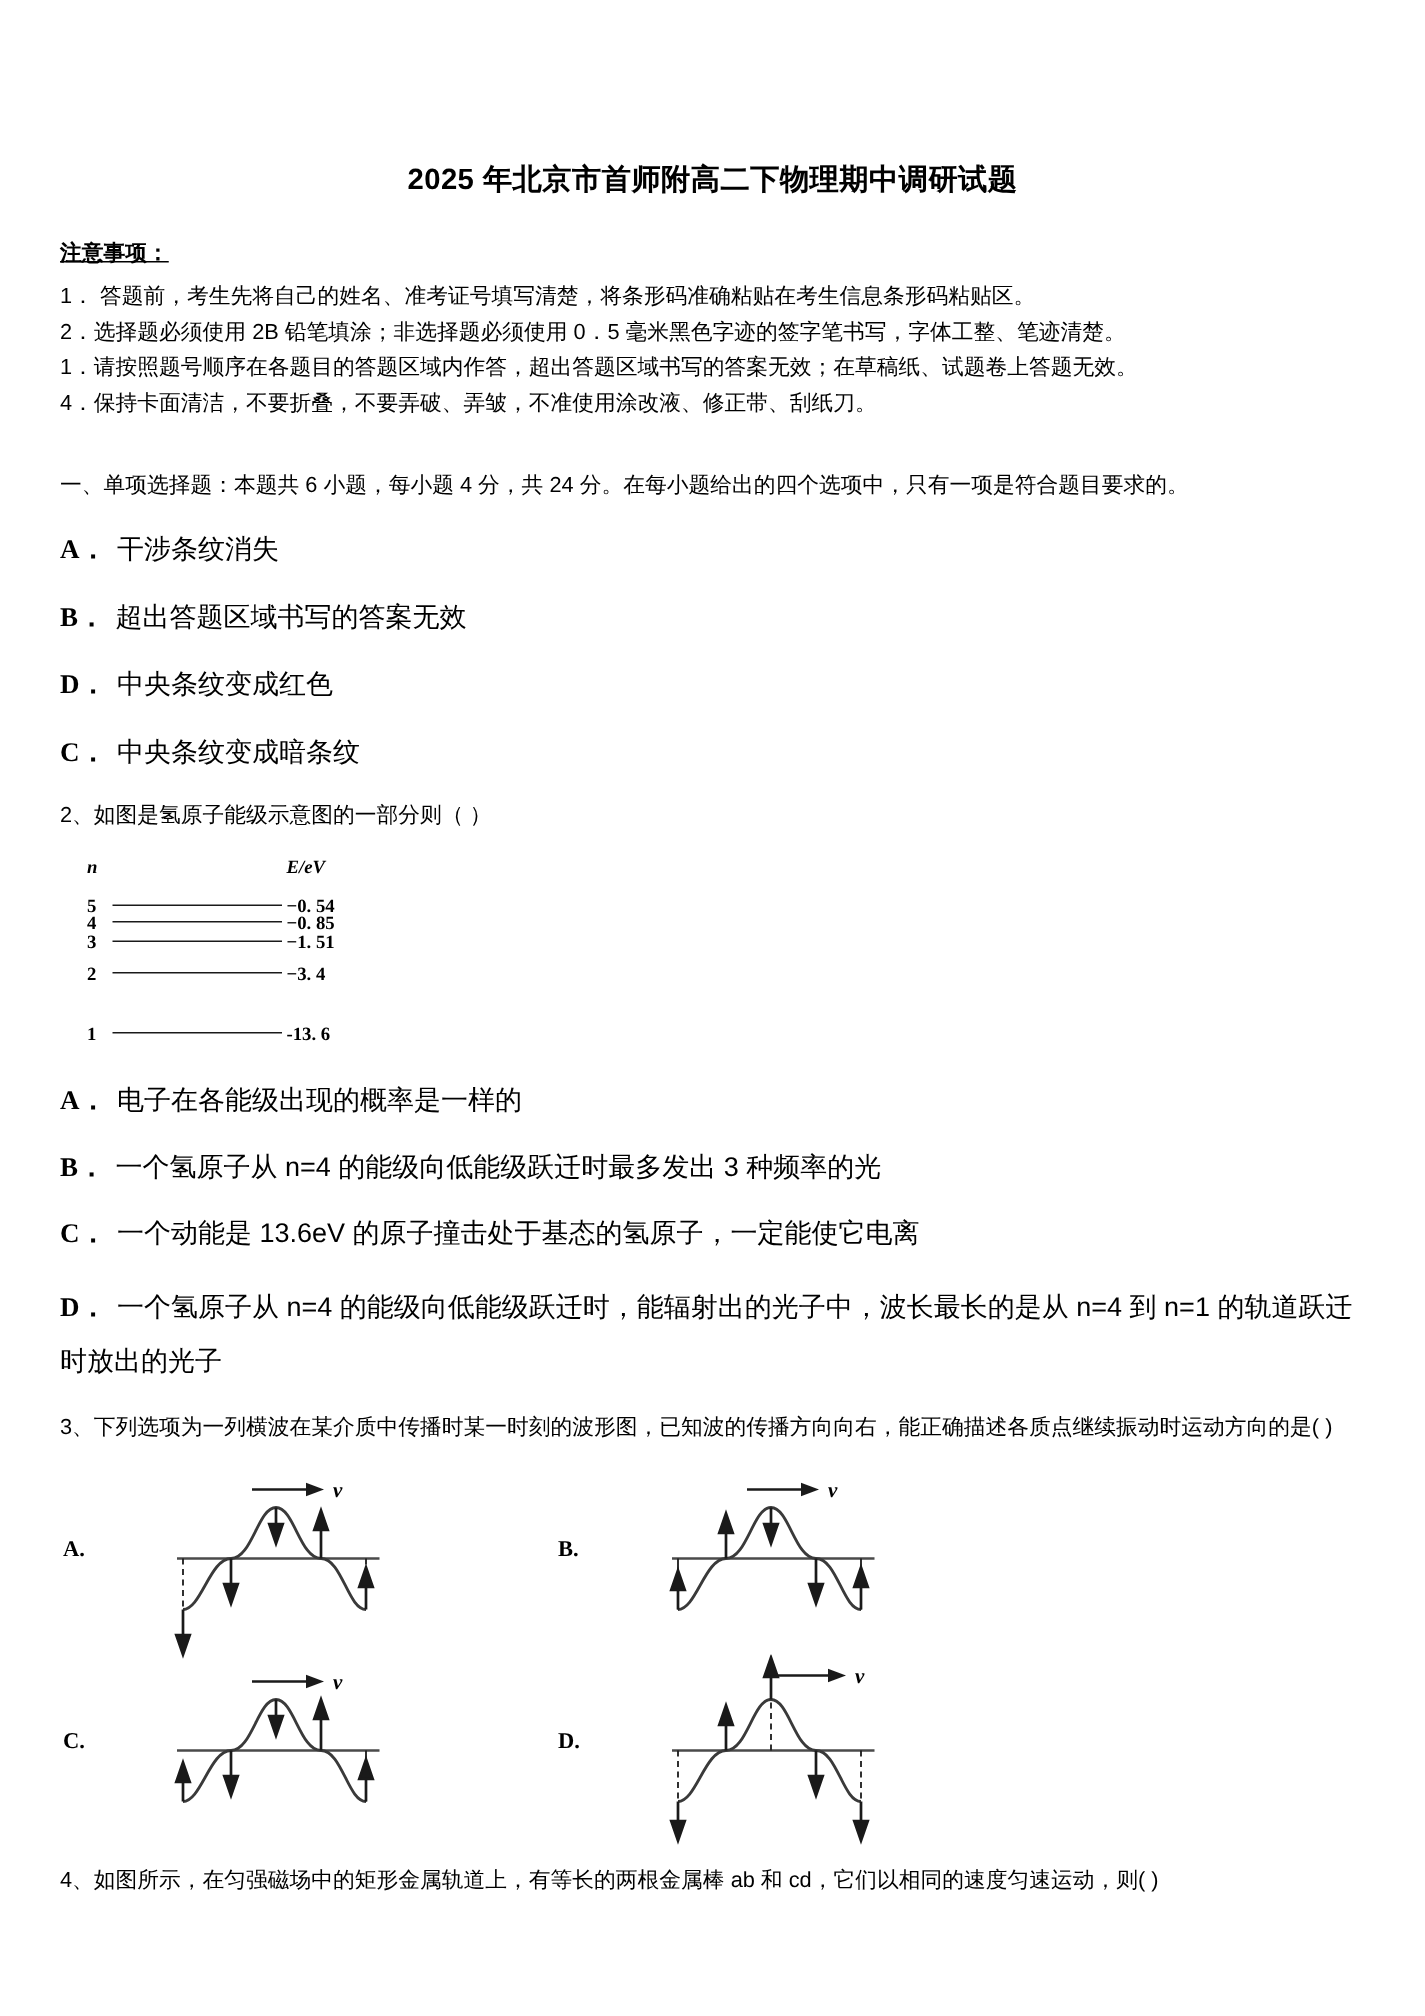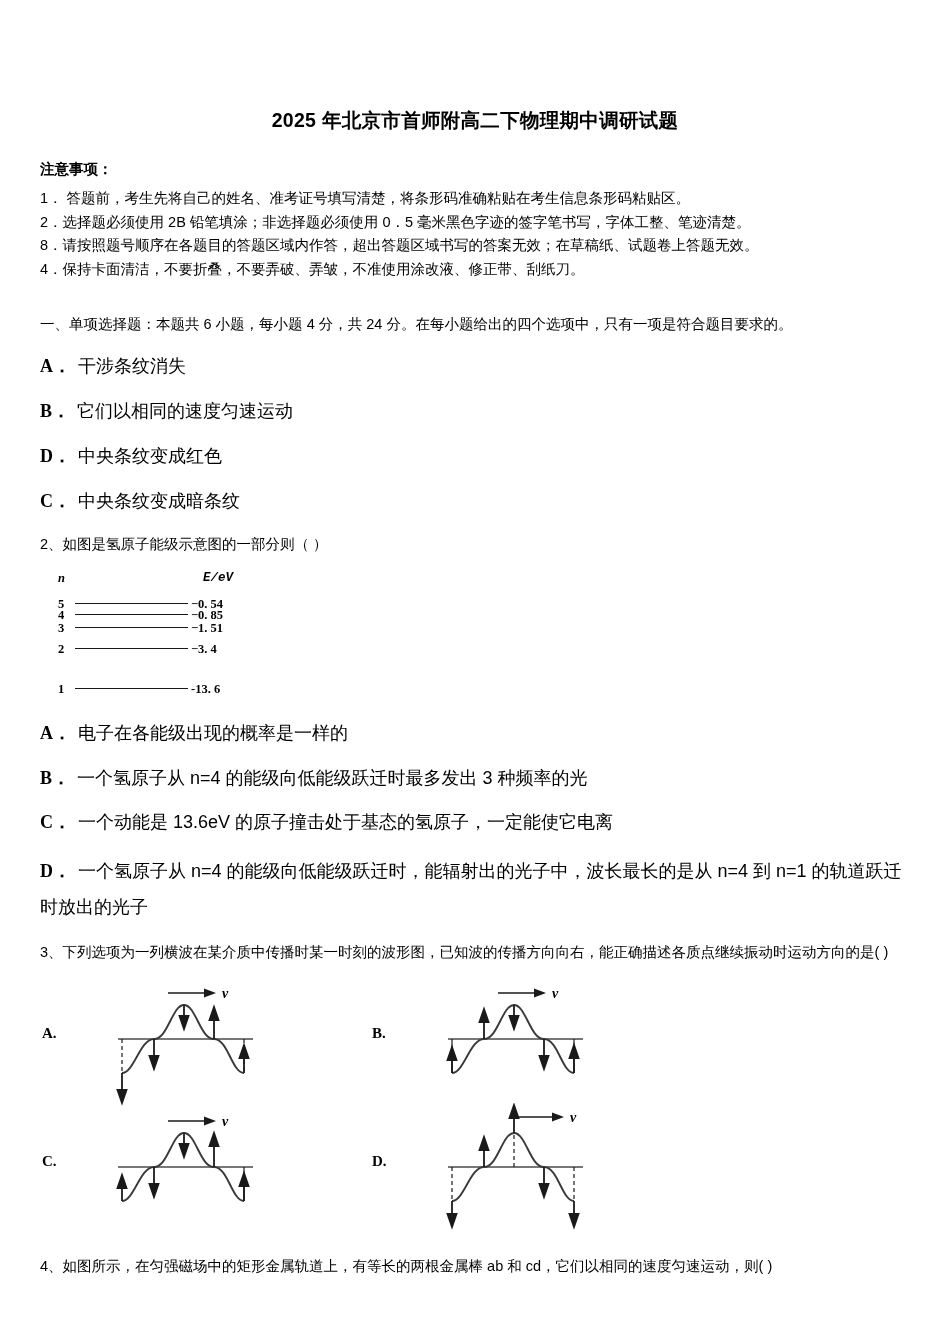--- a/index.html
+++ b/index.html
@@ -34,20 +34,21 @@
   .content {
     padding: 0 40px 0 40px;
   }
   .notice-head {
     font-family: "Liberation Sans", "DejaVu Sans", sans-serif;
     font-weight: bold;
     font-size: 14.5px;
     margin-top: 26px;
     margin-bottom: 6px;
     line-height: 1.5;
+    text-decoration: underline;
   }
   .notice-line {
     font-family: "Liberation Sans", "DejaVu Sans", sans-serif;
     font-size: 14.5px;
     line-height: 1.62;
     margin: 0;
     white-space: nowrap;
   }
   .section-head {
     font-family: "Liberation Sans", "DejaVu Sans", sans-serif;
@@ -90,25 +91,24 @@
   }
   .energy-fig .axis-n {
     position: absolute;
     left: 0px; top: 0px;
     font-style: italic;
     font-weight: bold;
     font-size: 12.5px;
   }
   .energy-fig .axis-e {
     position: absolute;
-    left: 145px; top: 0px;
+    left: 133px; top: 0px;
     font-style: italic;
     font-weight: bold;
     font-size: 12.5px;
-    font-family: Liberation Mono, monospace;
   }
   .lvl-num {
     position: absolute;
     left: 0px;
     font-weight: bold;
     font-size: 12.5px;
     line-height: 1;
   }
   .lvl-line {
     position: absolute;
@@ -152,46 +152,46 @@
   .vlabel {
     font-family: "Liberation Serif", "DejaVu Serif", serif;
     font-style: italic;
     font-weight: bold;
     font-size: 14px;
   }
   .q4 {
     font-family: "Liberation Sans", "DejaVu Sans", sans-serif;
     font-size: 14.5px;
     line-height: 1.6;
-    margin-top: 18px;
+    margin-top: 6px;
     white-space: nowrap;
   }
 </style>
 </head>
 <body>
 
 <div class="page">
 
   <h1 class="doc-title">2025 年北京市首师附高二下物理期中调研试题</h1>
 
   <div class="content">
 
     <div class="notice-head">注意事项：</div>
     <p class="notice-line">1． 答题前，考生先将自己的姓名、准考证号填写清楚，将条形码准确粘贴在考生信息条形码粘贴区。</p>
     <p class="notice-line">2．选择题必须使用 2B 铅笔填涂；非选择题必须使用 0．5 毫米黑色字迹的签字笔书写，字体工整、笔迹清楚。</p>
-    <p class="notice-line">8．请按照题号顺序在各题目的答题区域内作答，超出答题区域书写的答案无效；在草稿纸、试题卷上答题无效。</p>
+    <p class="notice-line">1．请按照题号顺序在各题目的答题区域内作答，超出答题区域书写的答案无效；在草稿纸、试题卷上答题无效。</p>
     <p class="notice-line">4．保持卡面清洁，不要折叠，不要弄破、弄皱，不准使用涂改液、修正带、刮纸刀。</p>
 
     <p class="section-head">一、单项选择题：本题共 6 小题，每小题 4 分，共 24 分。在每小题给出的四个选项中，只有一项是符合题目要求的。</p>
 
     <p class="opt">
       <span class="lbl">A．</span><span>干涉条纹消失</span>
     </p>
     <p class="opt">
-      <span class="lbl">B．</span><span>它们以相同的速度匀速运动</span>
+      <span class="lbl">B．</span><span>超出答题区域书写的答案无效</span>
     </p>
     <p class="opt">
       <span class="lbl">D．</span><span>中央条纹变成红色</span>
     </p>
     <p class="opt">
       <span class="lbl">C．</span><span>中央条纹变成暗条纹</span>
     </p>
 
     <p class="q-stem" style="margin-top:18px">2、如图是氢原子能级示意图的一部分则（  ）</p>
 

